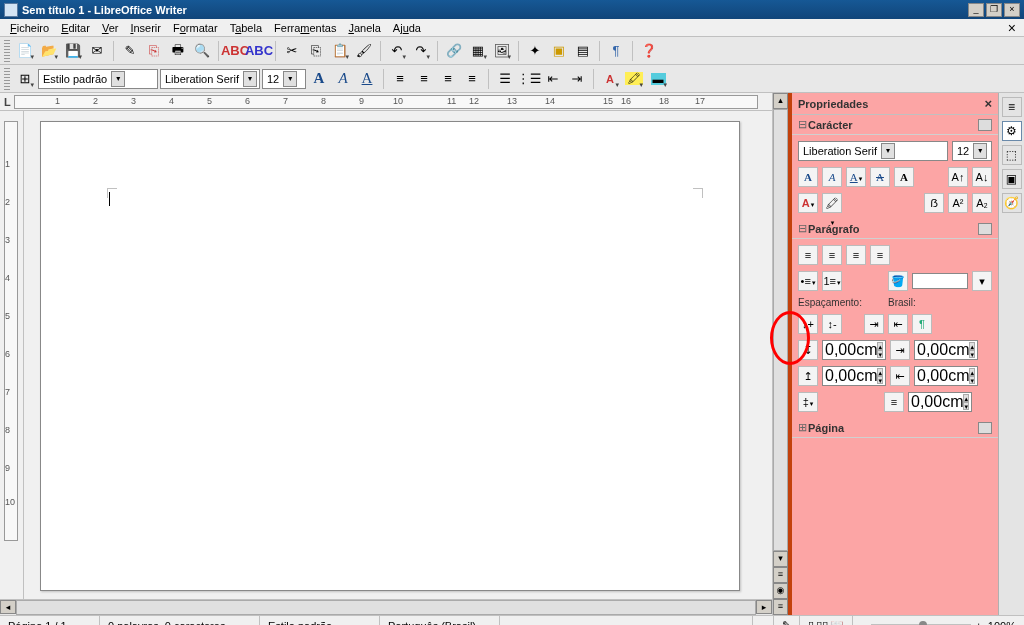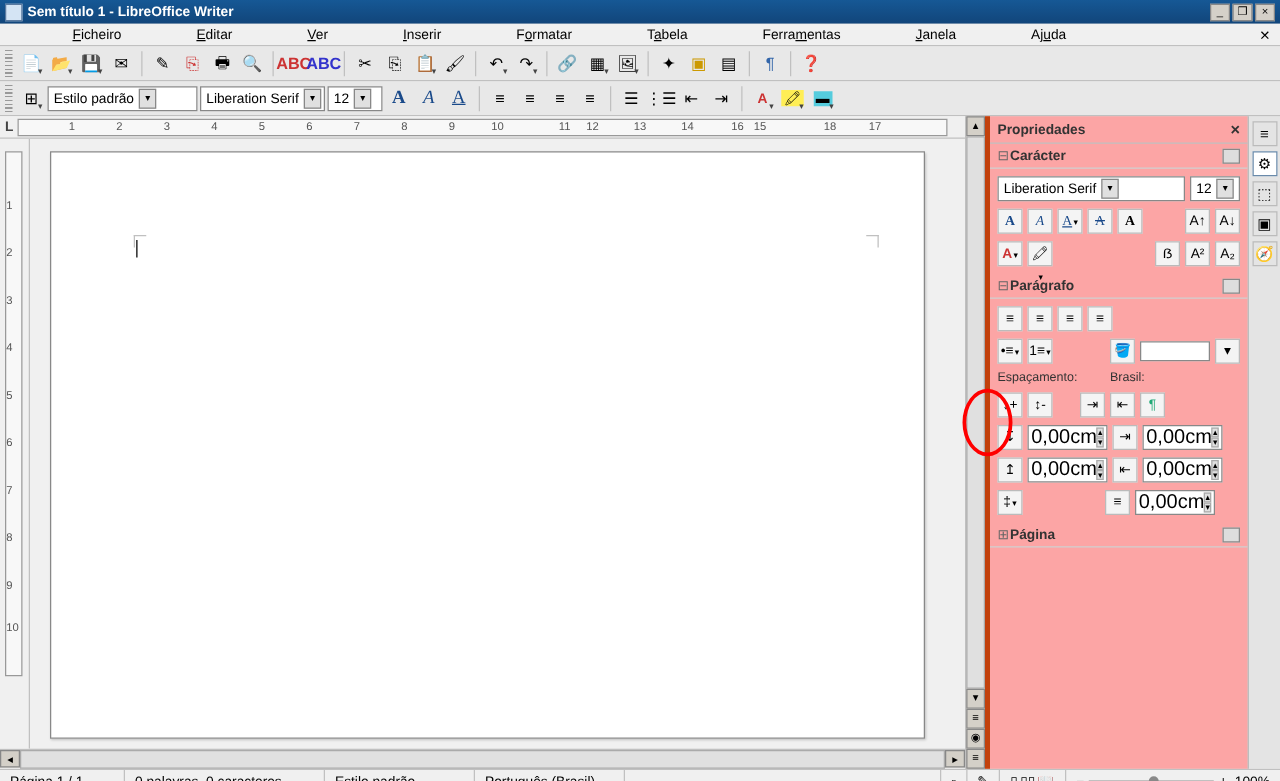--- a/index.html
+++ b/index.html
@@ -6,21 +6,21 @@
 body { width: 1024px; height: 625px; background: #dbdbdb; overflow: hidden; position: relative; }
 
 
 .titlebar { height: 19px; background: linear-gradient(#165895, #11457a); display: flex; align-items: center; padding: 0 4px; color: white; }
 .titlebar .icon-doc { width: 14px; height: 14px; background: #d4e4f4; border: 1px solid #5a7aa0; margin-right: 4px; }
 .titlebar .title { flex: 1; font-weight: bold; }
 .winbtn { width: 16px; height: 14px; background: #d4d0c8; border: 1px solid #888; margin-left: 2px; color: black; text-align: center; line-height: 10px; font-size: 9px; cursor: pointer; }
 
 
 .menubar { height: 18px; background: #f0f0f0; display: flex; align-items: center; padding: 0 4px; border-bottom: 1px solid #c0c0c0; }
-.menuitem { padding: 14px 6px; cursor: pointer; margin-left: 48px; }
+.menuitem { padding: 14px 6px; cursor: pointer; }
 .menuitem u { text-decoration: underline; }
 .menubar .closemenus { margin-left: auto; font-size: 14px; cursor: pointer; padding: 0 4px; }
 
 
 .toolbar { height: 28px; background: #e8e8e8; display: flex; align-items: center; padding: 0 4px; border-bottom: 1px solid #c0c0c0; gap: 2px; }
 .tbtn { width: 22px; height: 22px; border: 1px solid transparent; display: flex; align-items: center; justify-content: center; cursor: pointer; font-size: 13px; position: relative; }
 .tbtn.dd::after { content: "▾"; font-size: 7px; position: absolute; right: 1px; bottom: 0px; color: #444; }
 .tsep { width: 1px; height: 20px; background: #c0c0c0; margin: 0 3px; }
 .grip { width: 6px; height: 22px; background: repeating-linear-gradient(#999 0, #999 1px, transparent 1px, transparent 3px); margin-right: 2px; }
 .combo { height: 20px; border: 1px solid #888; background: white; display: flex; align-items: center; padding: 0 2px 0 4px; }
@@ -209,21 +209,21 @@
           <div class="num" style="left:230px">6</div>
         <div class="num" style="left:268px">7</div>
           <div class="num" style="left:306px">8</div>
         <div class="num" style="left:344px">9</div>
           <div class="num" style="left:378px">10</div>
         <div class="num" style="left:432px">11</div>
           <div class="num" style="left:454px">12</div>
         <div class="num" style="left:492px">13</div>
           <div class="num" style="left:530px">14</div>
         <div class="num" style="left:588px">15</div>
-          <div class="num" style="left:570px">16</div>
+          <div class="num" style="left:606px">16</div>
         <div class="num" style="left:680px">17</div>
           <div class="num" style="left:644px">18</div>
       </div>
     </div>
     <div class="page-scroll">
       <div class="vgutter">
         <div class="vruler"></div>
         <div class="vn" style="top:48px">1</div>
           <div class="vn" style="top:86px">2</div>
         <div class="vn" style="top:124px">3</div>

